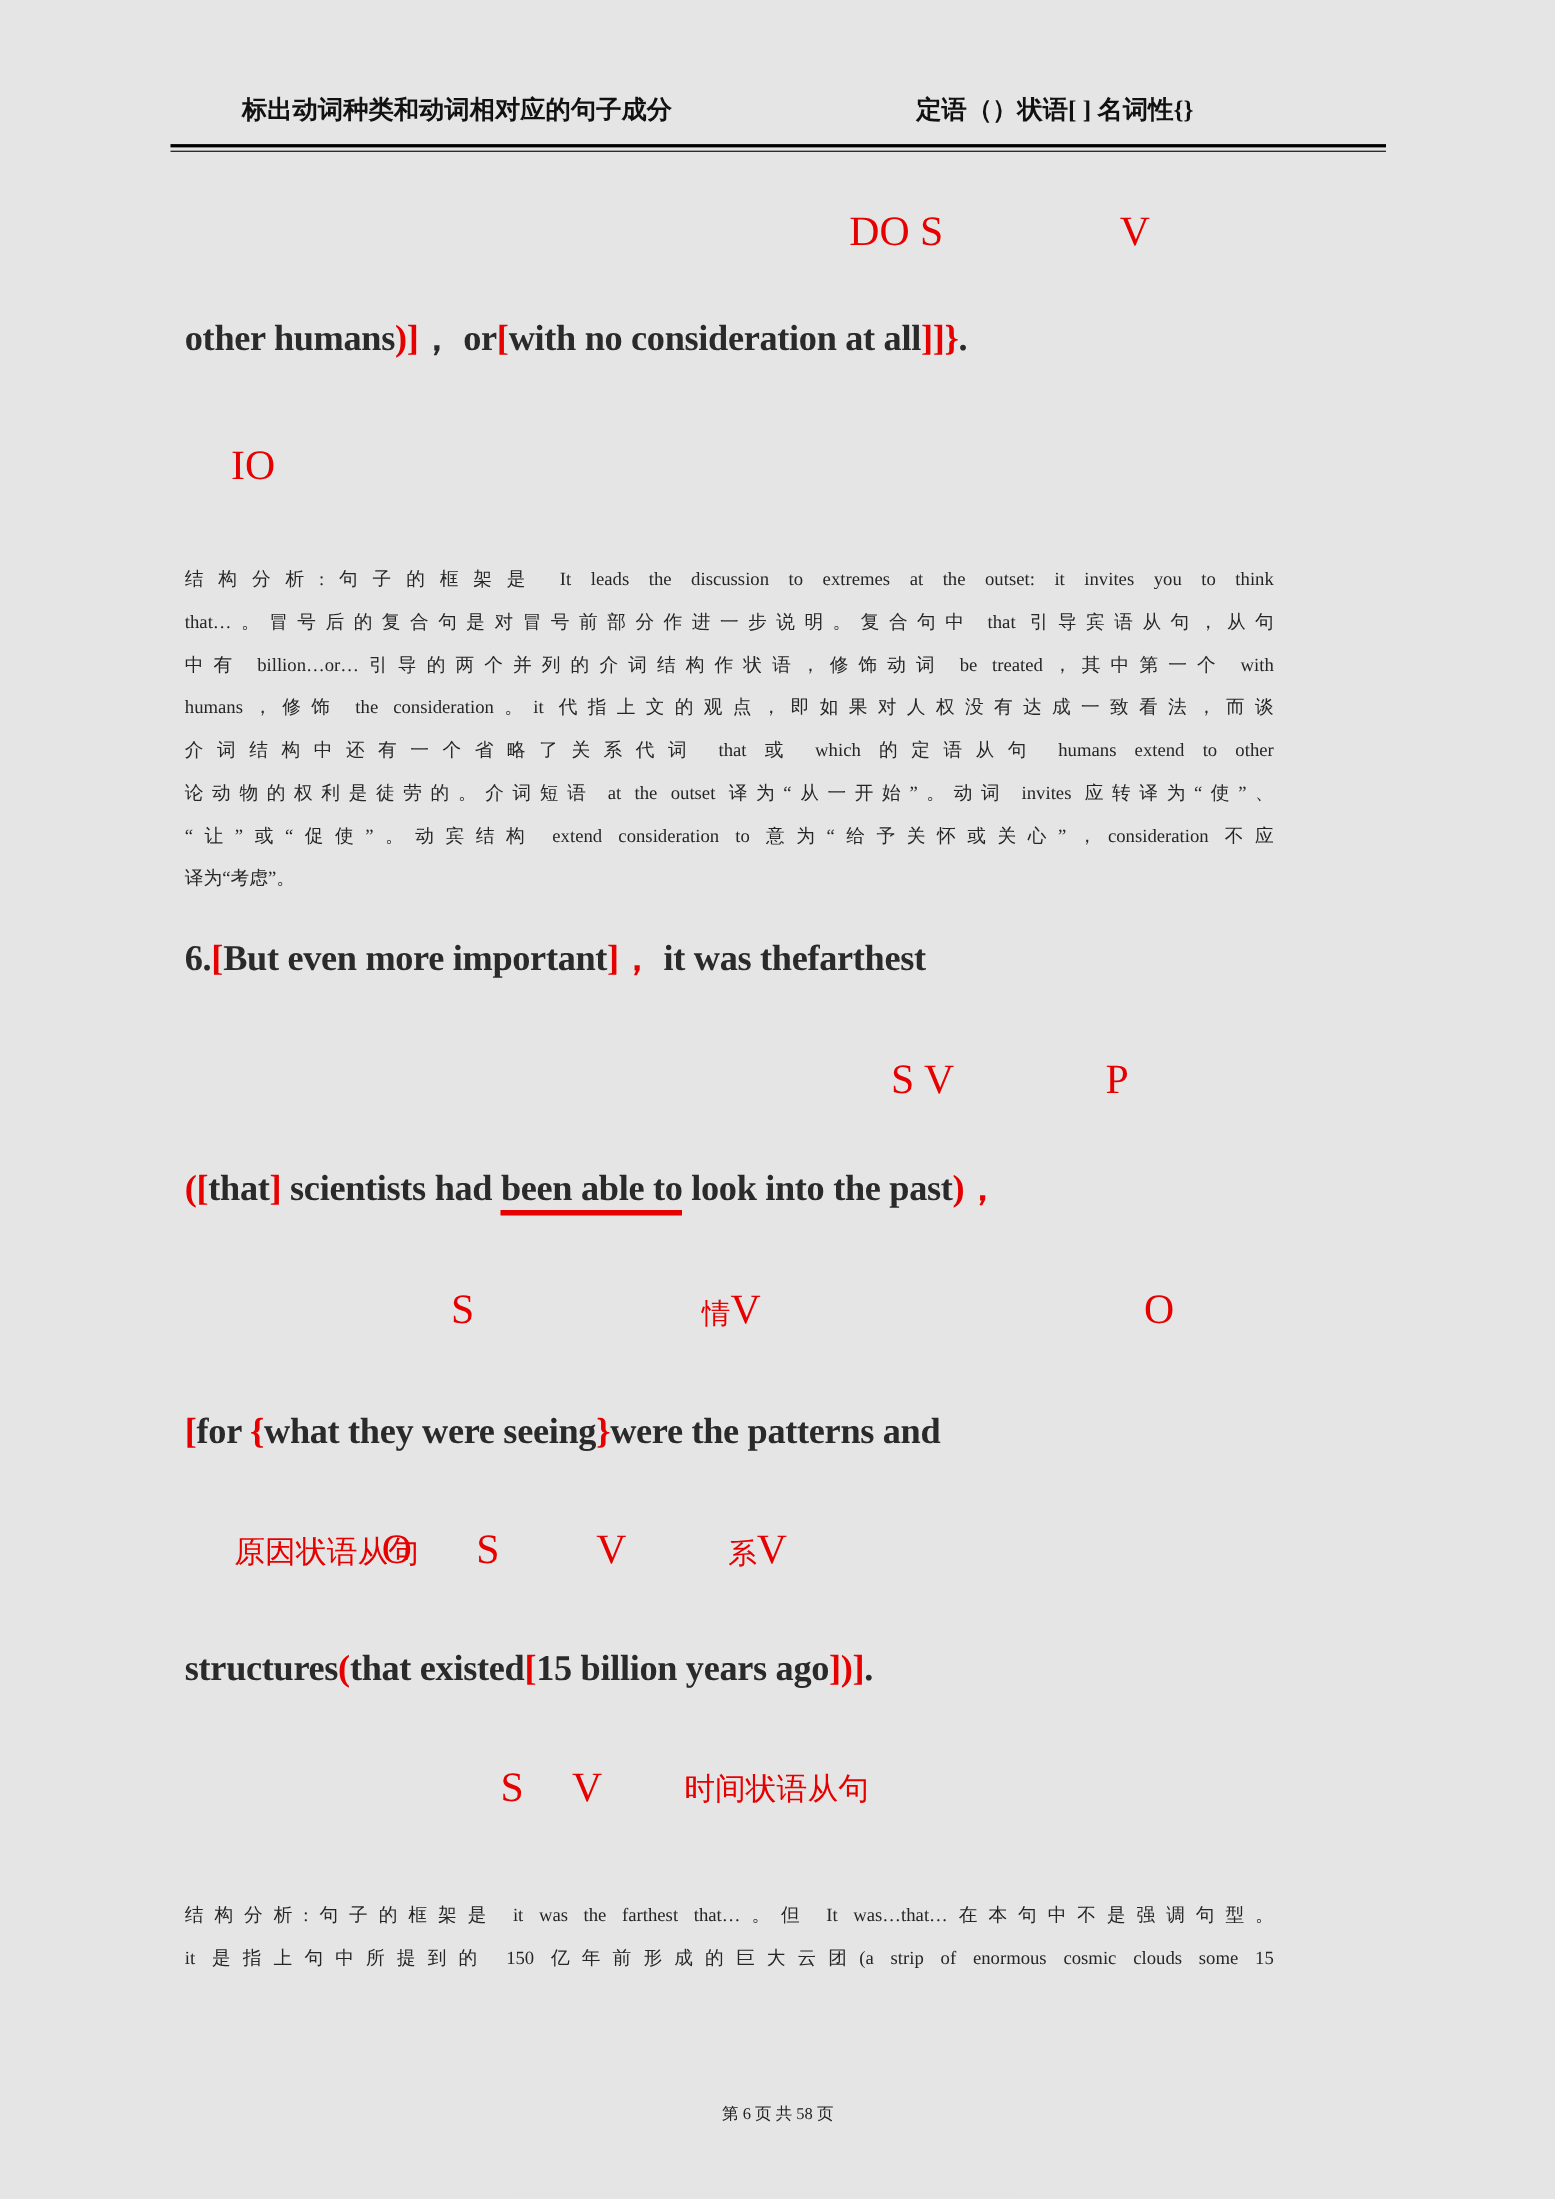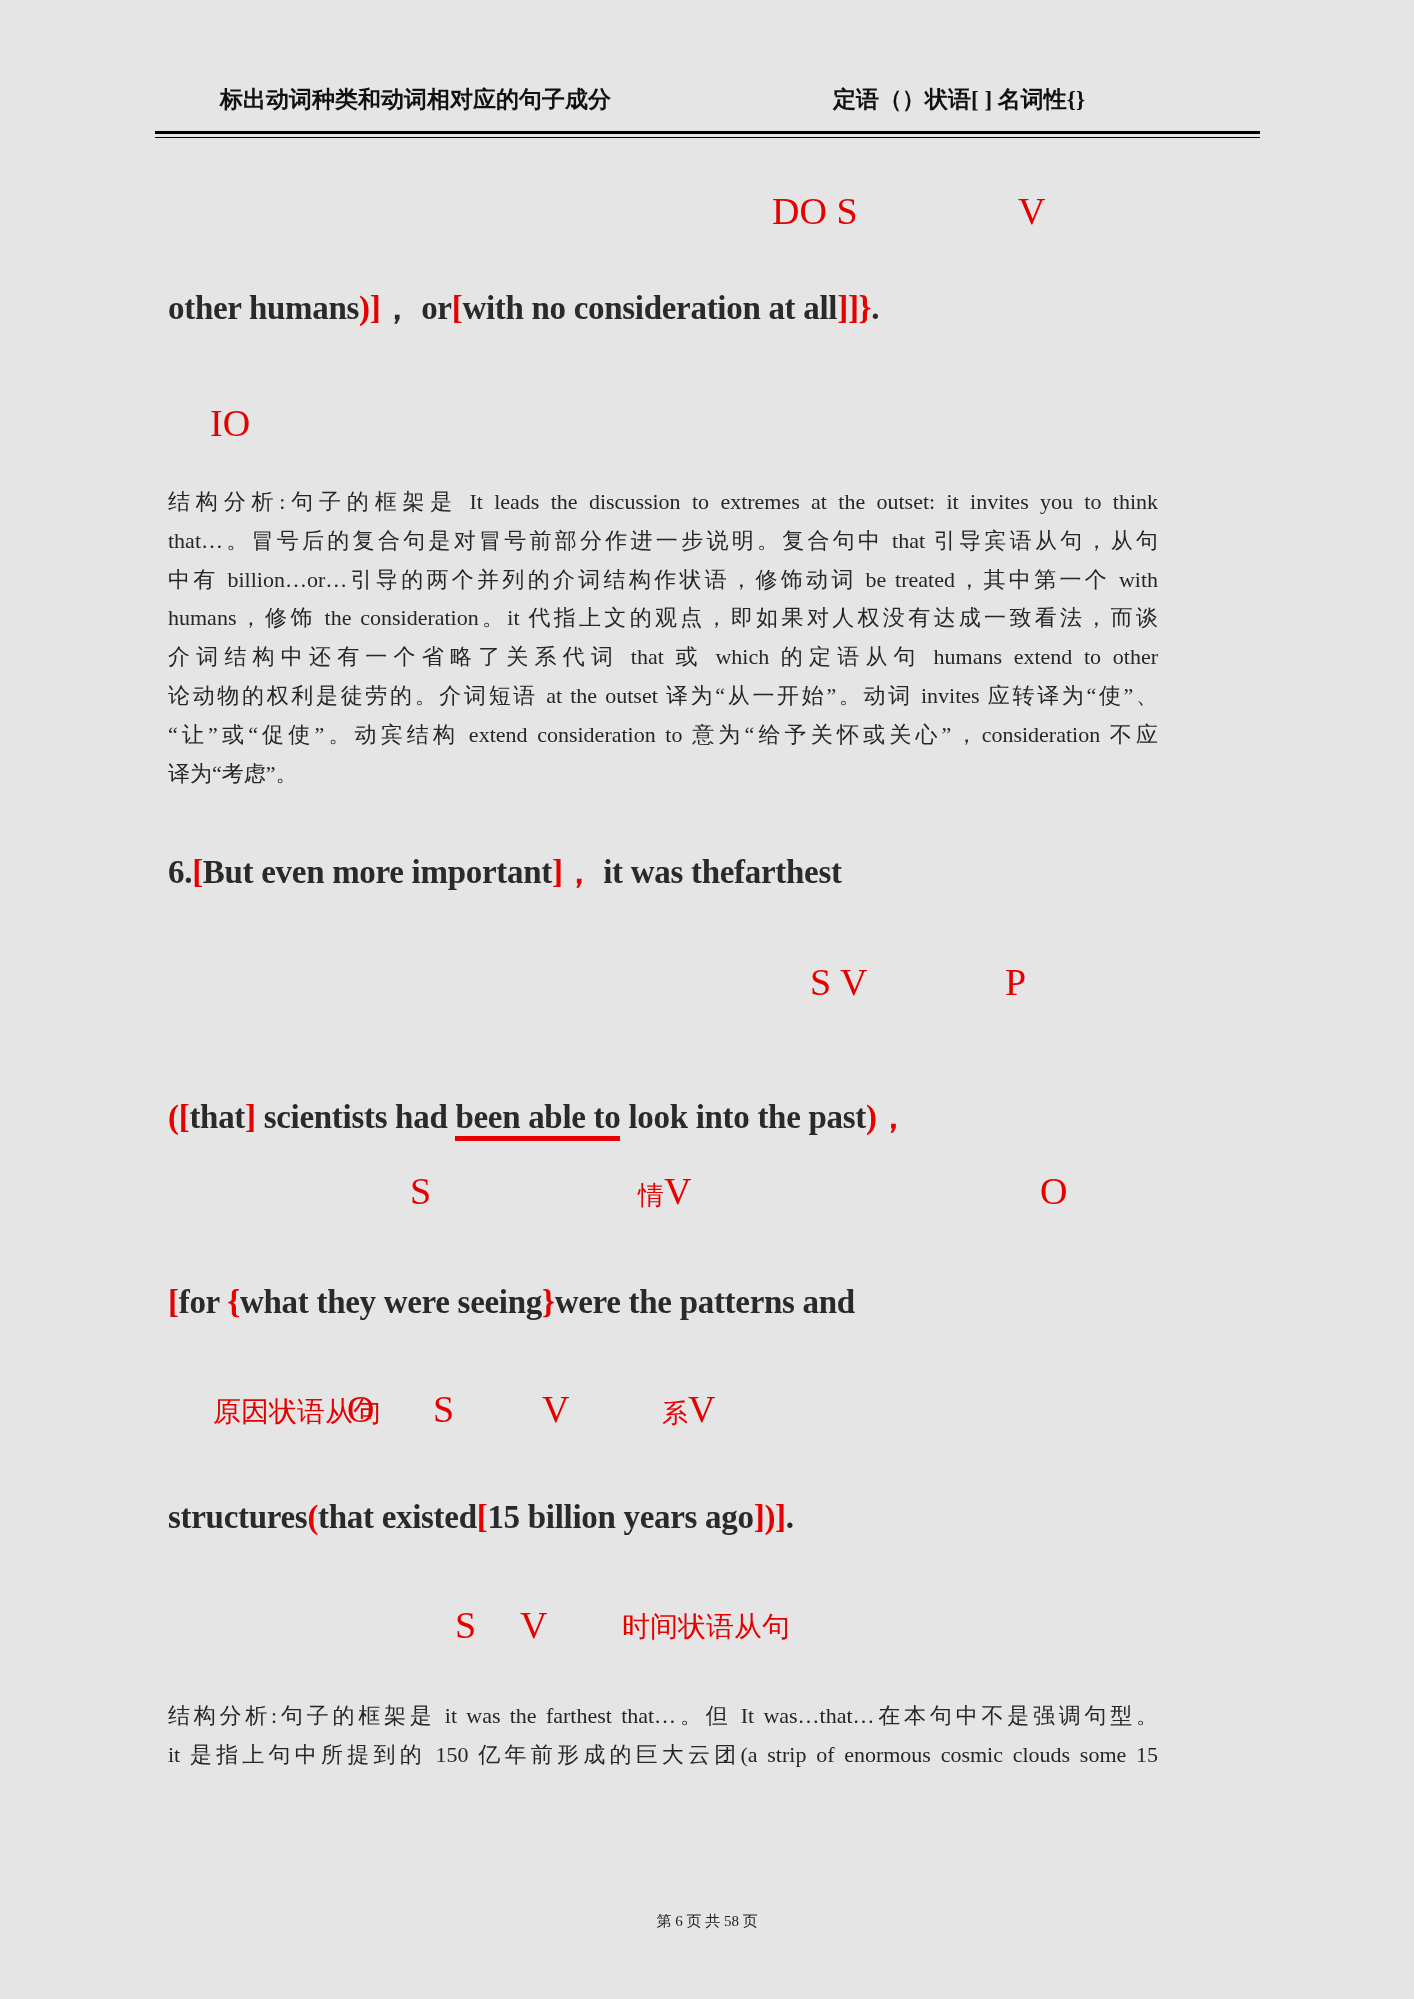--- a/index.html
+++ b/index.html
@@ -29,25 +29,25 @@
   #m4label{left:213px;top:1398px;} #m4a{left:347px;top:1390px;} #m4b{left:433px;top:1390px;}
   #m4c{left:542px;top:1390px;} #m4d{left:662px;top:1390px;}
   #m5a{left:455px;top:1606px;} #m5b{left:520px;top:1606px;} #m5label{left:622px;top:1613px;}
   
   .sentence{position:absolute;font-size:33px;font-weight:bold;color:#2a2a2a;
             line-height:1.25;white-space:nowrap;letter-spacing:-0.3px;}
   .sentence .red{color:#e60000;}
   .ul-red{border-bottom:5px solid #e60000;padding-bottom:1px;}
   #s1{left:168px;top:288px;}
   #s2{left:168px;top:852px;}
-  #s3{left:168px;top:1061px;margin-top:36px;}
+  #s3{left:168px;top:1061px;}
   #s4{left:168px;top:1282px;}
   #s5{left:168px;top:1497px;}
   
-  .para{position:absolute;width:990px;font-size:22px;color:#262626;}
+  .para{position:absolute;width:990px;font-size:17px;color:#262626;margin-top:25px;}
   .para .pline{line-height:38.8px;height:38.8px;white-space:nowrap;}
   .para .jl{text-align:justify;text-align-last:justify;white-space:normal;}
   #para1{left:168px;top:483px;}
   #para2{left:168px;top:1697px;}
   
   #footer{left:0;top:1912px;width:1414px;text-align:center;font-size:15px;color:#222;}
 </style>
 </head>
 <body>
 

